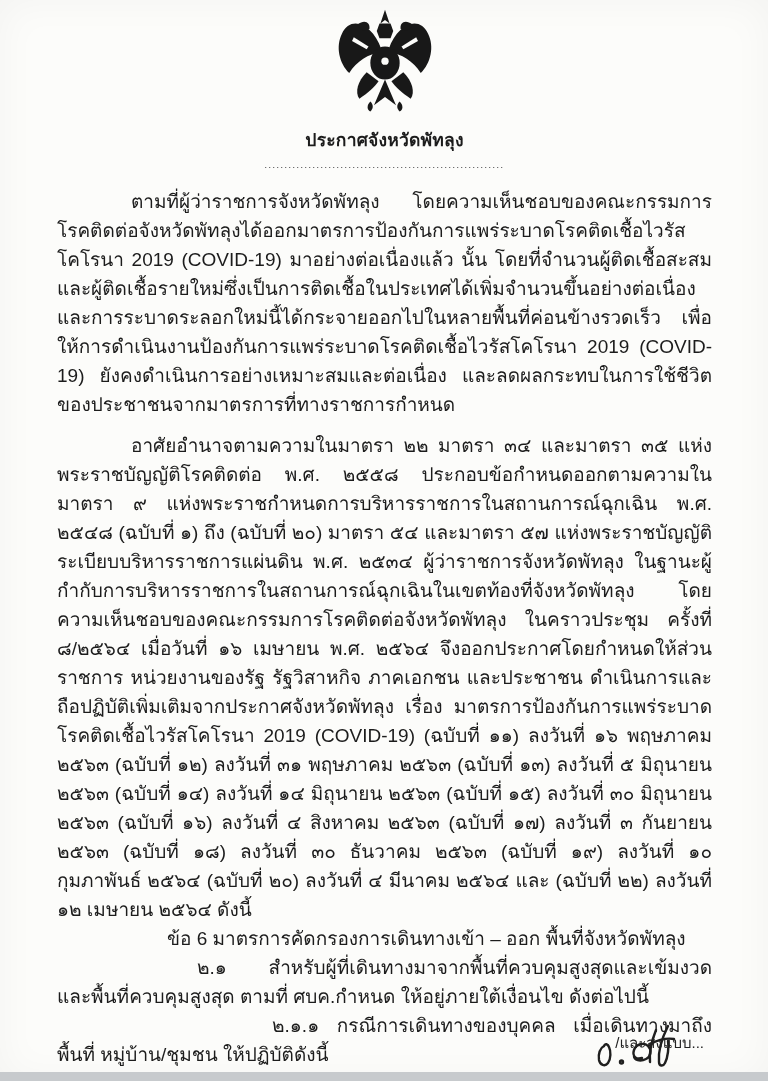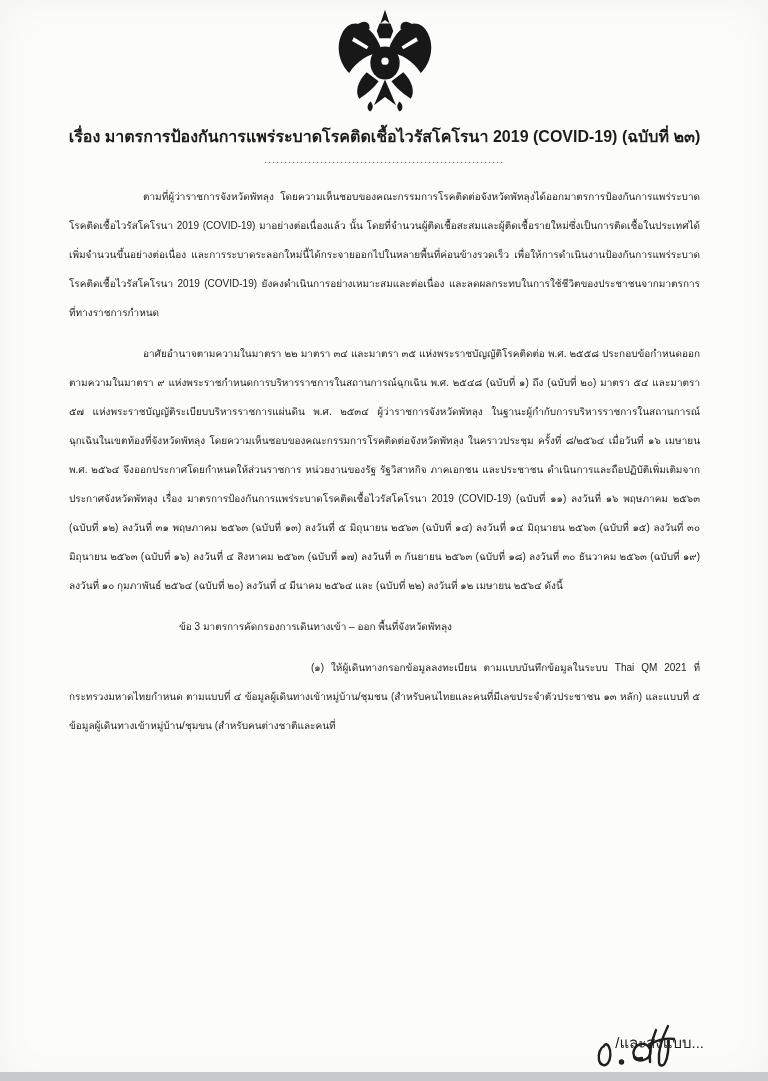--- a/index.html
+++ b/index.html
@@ -17,21 +17,21 @@
     margin:8px 0 0;letter-spacing:.2px;
   }
   .subject{
     text-align:center;font-size:16px;font-weight:bold;margin:6px 0 0;
   }
   .dots{
     text-align:center;font-size:9px;letter-spacing:1.5px;color:#2a2a2a;
     margin-top:6px;line-height:10px;
   }
   .para{
-    font-size:10px;line-height:29px;margin:12px;text-align:justify;
+    font-size:19px;line-height:29px;margin:0;text-align:justify;
     text-justify:inter-word;
   }
   .ind-std{text-indent:74px;}
   .ind-clause{text-indent:110px;}
   .ind-21{text-indent:140px;}
   .ind-211{text-indent:215px;}
   .ind-sub{text-indent:242px;}
   .mt-lg{margin-top:17px;}
   .mt-md{margin-top:12px;}
   .b{font-weight:normal;}
@@ -69,31 +69,33 @@
           <path d="M76 102 c4 4 4 9 0 11 c-3 -3 -4 -7 0 -11 z"></path>
         </g>
         <g fill="#fcfcfa">
           <circle cx="60" cy="58" r="4"></circle>
           <path d="M26 32 l16 10 -2 3 -16 -9 z"></path>
           <path d="M94 32 l-16 10 2 3 16 -9 z"></path>
         </g>
       </svg>
     </div>
 
-    <h2 class="subject">เรื่อง มาตรการป้องกันการแพร่ระบาดโรคติดเชื้อไวรัสโคโรนา 2019 (COVID-19) (ฉบับที่ ๒๓)</h2>
+    <h1 class="title">ประกาศจังหวัดพัทลุง</h1>
     <div class="dots">............................................................</div>
 
     <p class="para ind-std mt-lg"><span>ตามที่ผู้ว่าราชการจังหวัดพัทลุง โดยความเห็นชอบของคณะกรรมการโรคติดต่อจังหวัดพัทลุงได้ออกมาตรการป้องกันการแพร่ระบาดโรคติดเชื้อไวรัสโคโรนา 2019 (COVID-19) มาอย่างต่อเนื่องแล้ว นั้น โดยที่จำนวนผู้ติดเชื้อสะสมและผู้ติดเชื้อรายใหม่ซึ่งเป็นการติดเชื้อในประเทศได้เพิ่มจำนวนขึ้นอย่างต่อเนื่อง และการระบาดระลอกใหม่นี้ได้กระจายออกไปในหลายพื้นที่ค่อนข้างรวดเร็ว เพื่อให้การดำเนินงานป้องกันการแพร่ระบาดโรคติดเชื้อไวรัสโคโรนา 2019 (COVID-19) ยังคงดำเนินการอย่างเหมาะสมและต่อเนื่อง และลดผลกระทบในการใช้ชีวิตของประชาชนจากมาตรการที่ทางราชการกำหนด</span></p>
 
     <p class="para ind-std mt-md"><span>อาศัยอำนาจตามความในมาตรา ๒๒ มาตรา ๓๔ และมาตรา ๓๕ แห่งพระราชบัญญัติโรคติดต่อ พ.ศ. ๒๕๕๘ ประกอบข้อกำหนดออกตามความในมาตรา ๙ แห่งพระราชกำหนดการบริหารราชการในสถานการณ์ฉุกเฉิน พ.ศ. ๒๕๔๘ (ฉบับที่ ๑) ถึง (ฉบับที่ ๒๐) มาตรา ๕๔ และมาตรา ๕๗  แห่งพระราชบัญญัติระเบียบบริหารราชการแผ่นดิน พ.ศ.  ๒๕๓๔ ผู้ว่าราชการจังหวัดพัทลุง ในฐานะผู้กำกับการบริหารราชการในสถานการณ์ฉุกเฉินในเขตท้องที่จังหวัดพัทลุง โดยความเห็นชอบของคณะกรรมการโรคติดต่อจังหวัดพัทลุง ในคราวประชุม ครั้งที่ ๘/๒๕๖๔ เมื่อวันที่ ๑๖ เมษายน พ.ศ. ๒๕๖๔  จึงออกประกาศโดยกำหนดให้ส่วนราชการ หน่วยงานของรัฐ รัฐวิสาหกิจ ภาคเอกชน และประชาชน ดำเนินการและถือปฏิบัติ</span><span class="b">เพิ่มเติม</span><span>จากประกาศจังหวัดพัทลุง เรื่อง มาตรการป้องกันการแพร่ระบาดโรคติดเชื้อไวรัสโคโรนา 2019 (COVID-19) (ฉบับที่ ๑๑) ลงวันที่ ๑๖ พฤษภาคม ๒๕๖๓ (ฉบับที่ ๑๒) ลงวันที่ ๓๑ พฤษภาคม ๒๕๖๓ (ฉบับที่ ๑๓) ลงวันที่ ๕ มิถุนายน ๒๕๖๓ (ฉบับที่ ๑๔) ลงวันที่ ๑๔ มิถุนายน ๒๕๖๓ (ฉบับที่ ๑๕) ลงวันที่ ๓๐ มิถุนายน ๒๕๖๓ (ฉบับที่ ๑๖) ลงวันที่ ๔ สิงหาคม ๒๕๖๓ (ฉบับที่ ๑๗) ลงวันที่ ๓ กันยายน ๒๕๖๓ (ฉบับที่ ๑๘) ลงวันที่ ๓๐ ธันวาคม ๒๕๖๓ (ฉบับที่ ๑๙) ลงวันที่ ๑๐ กุมภาพันธ์ ๒๕๖๔ (ฉบับที่ ๒๐) ลงวันที่ ๔ มีนาคม ๒๕๖๔ และ (ฉบับที่ ๒๒) ลงวันที่ ๑๒ เมษายน ๒๕๖๔ ดังนี้</span></p>
 
 
-    <p class="para ind-clause clause"><span class="b">ข้อ 3 มาตรการคัดกรองการเดินทางเข้า – ออก พื้นที่จังหวัดพัทลุง</span></p>
+    <p class="para ind-clause clause"><span class="b">ข้อ 6 มาตรการคัดกรองการเดินทางเข้า – ออก พื้นที่จังหวัดพัทลุง</span></p>
 
+    <p class="para ind-21"><span>๒.๑ สำหรับผู้ที่เดินทางมาจาก</span><span class="b">พื้นที่ควบคุมสูงสุดและเข้มงวด และพื้นที่ควบคุมสูงสุด</span><span> ตามที่ ศบค.กำหนด ให้อยู่ภายใต้เงื่อนไข ดังต่อไปนี้</span></p>
 
+    <p class="para ind-211"><span class="b">๒.๑.๑</span><span> กรณีการเดินทางของบุคคล เมื่อเดินทางมาถึงพื้นที่ หมู่บ้าน/ชุมชน ให้ปฏิบัติดังนี้</span></p>
 
     <p class="para ind-sub"><span>(๑) ให้ผู้เดินทางกรอกข้อมูลลงทะเบียน ตามแบบบันทึกข้อมูลในระบบ Thai  QM 2021 ที่กระทรวงมหาดไทยกำหนด ตามแบบที่ ๔ ข้อมูลผู้เดินทางเข้าหมู่บ้าน/ชุมชน (สำหรับคนไทยและคนที่มีเลขประจำตัวประชาชน ๑๓ หลัก)  และแบบที่ ๕  ข้อมูลผู้เดินทางเข้าหมู่บ้าน/ชุมขน  (สำหรับคนต่างชาติและคนที่</span></p>
 
   </div>
 
   <div class="footer-note">/และส่งแบบ...</div>
 
   <svg class="signature" viewBox="0 0 120 58" fill="none" stroke="#1f1f1f" stroke-width="2.4" stroke-linecap="round">
     <path d="M14 24 c-4 2 -6 8 -5 14 c1 5 6 7 9 3 c3 -4 3 -12 1 -16 c-1 -3 -4 -4 -5 -1"></path>
     <path d="M30 40 c0 -2 3 -2 3 0 c0 2 -3 2 -3 0 z"></path>

